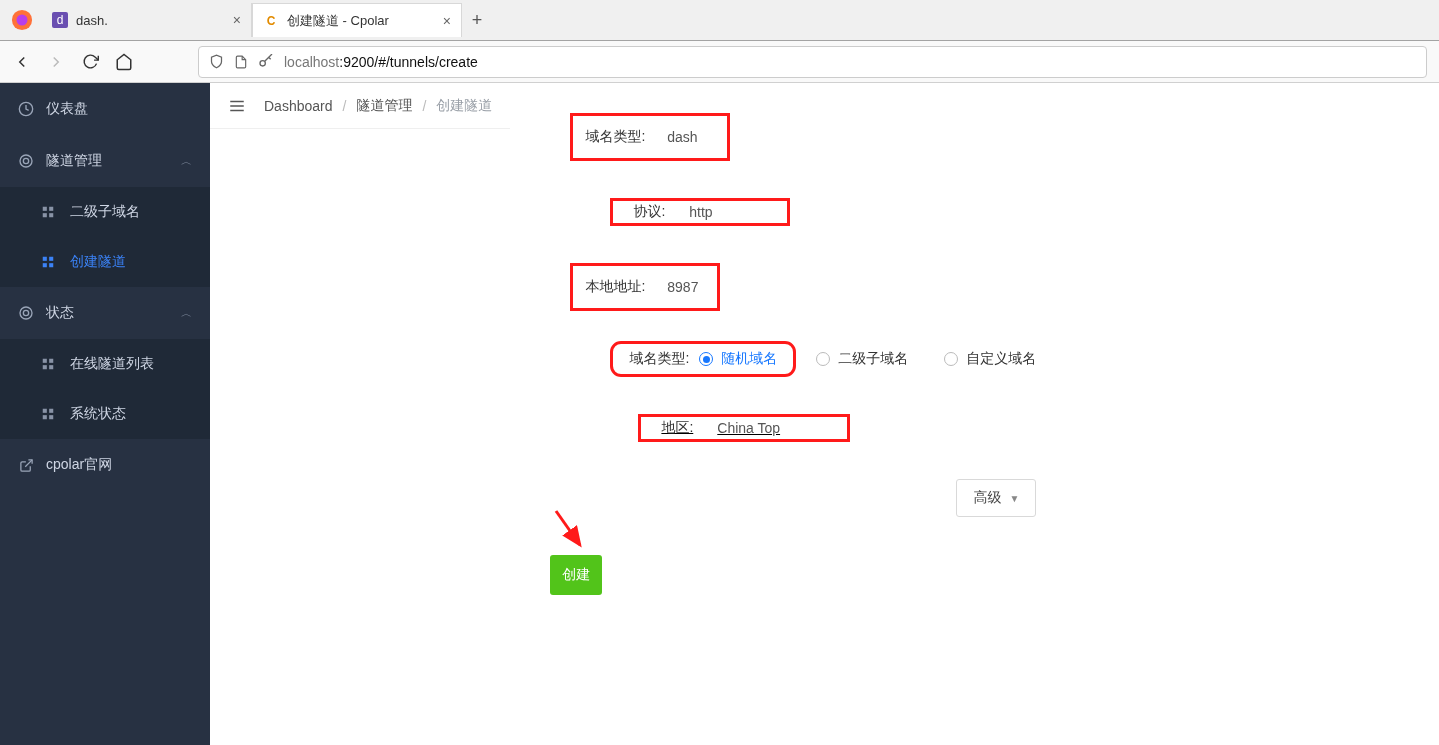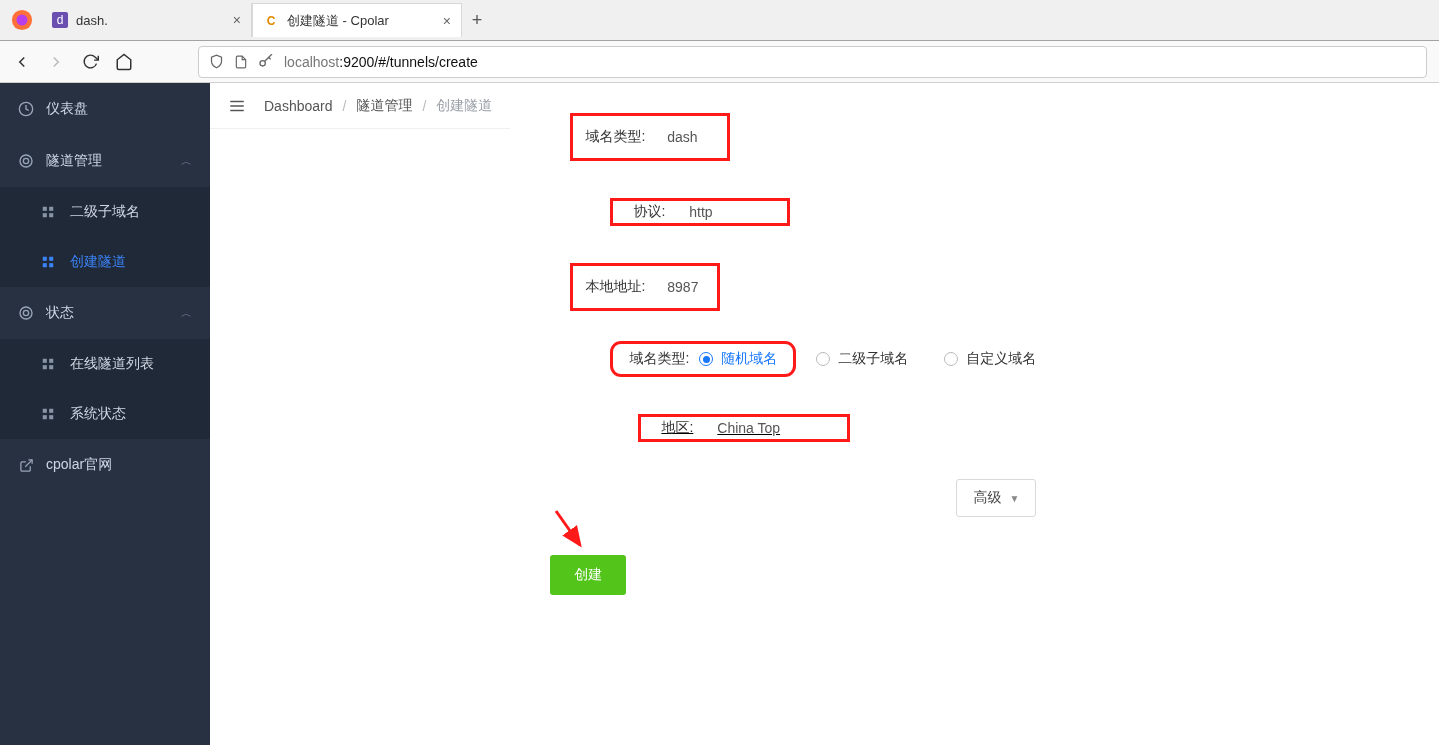--- a/index.html
+++ b/index.html
@@ -69,21 +69,21 @@
 .proto-select{ width:220px; margin-left:0;}
 .region-select{ width:224px; margin-left:0;}
 
 .advanced-row { display:flex; justify-content:flex-end; max-width:1003px; margin-top:10px;}
 .adv-btn { border:1px solid #d9d9d9; background:#fff; height:38px; padding:0 16px; border-radius:3px; font-size:14px; color:#444; display:flex;align-items:center; gap:8px; cursor:pointer;}
 .adv-btn .caret{ font-size:10px; color:#888;}
 
 .arrow-annot { position:relative; height:0;}
 .red-arrow { position:absolute; left:20px; top:-10px; }
 
-.create-btn { margin-top:38px; margin-left:20px; background:#52c41a; color:#fff; border:none; border-radius:3px; height:40px; padding:0 24px; font-size:14px; cursor:pointer;}
+.create-btn { margin-top:38px; margin-left:20px; background:#52c41a; color:#fff; border:none; border-radius:3px; height:40px; padding:0 12px; font-size:14px; cursor:pointer;}
 
 svg { display:block; }
 </style>
 </head>
 <body>
 
 <div class="browser-chrome">
   <div class="tab-bar">
     <div class="ff-icon">
       <svg width="22" height="22" viewBox="0 0 24 24">

